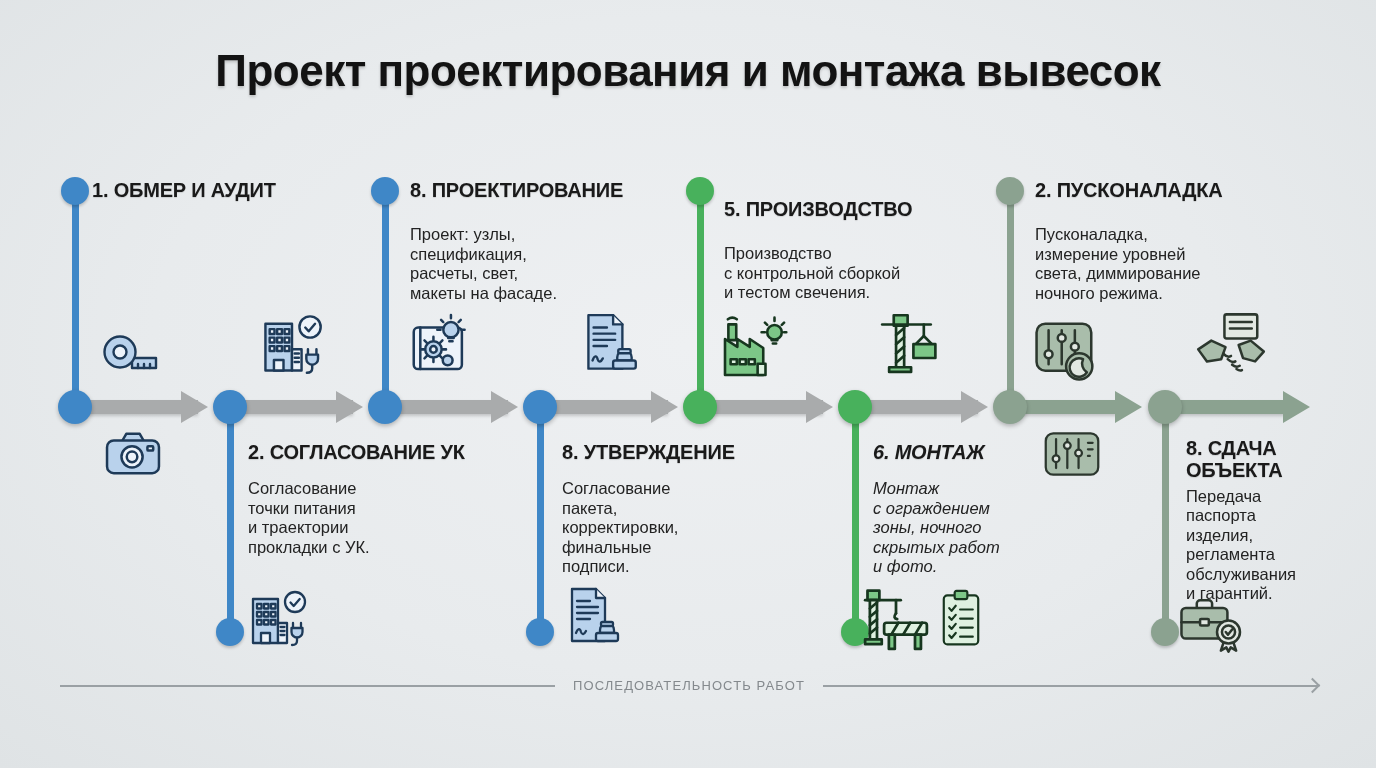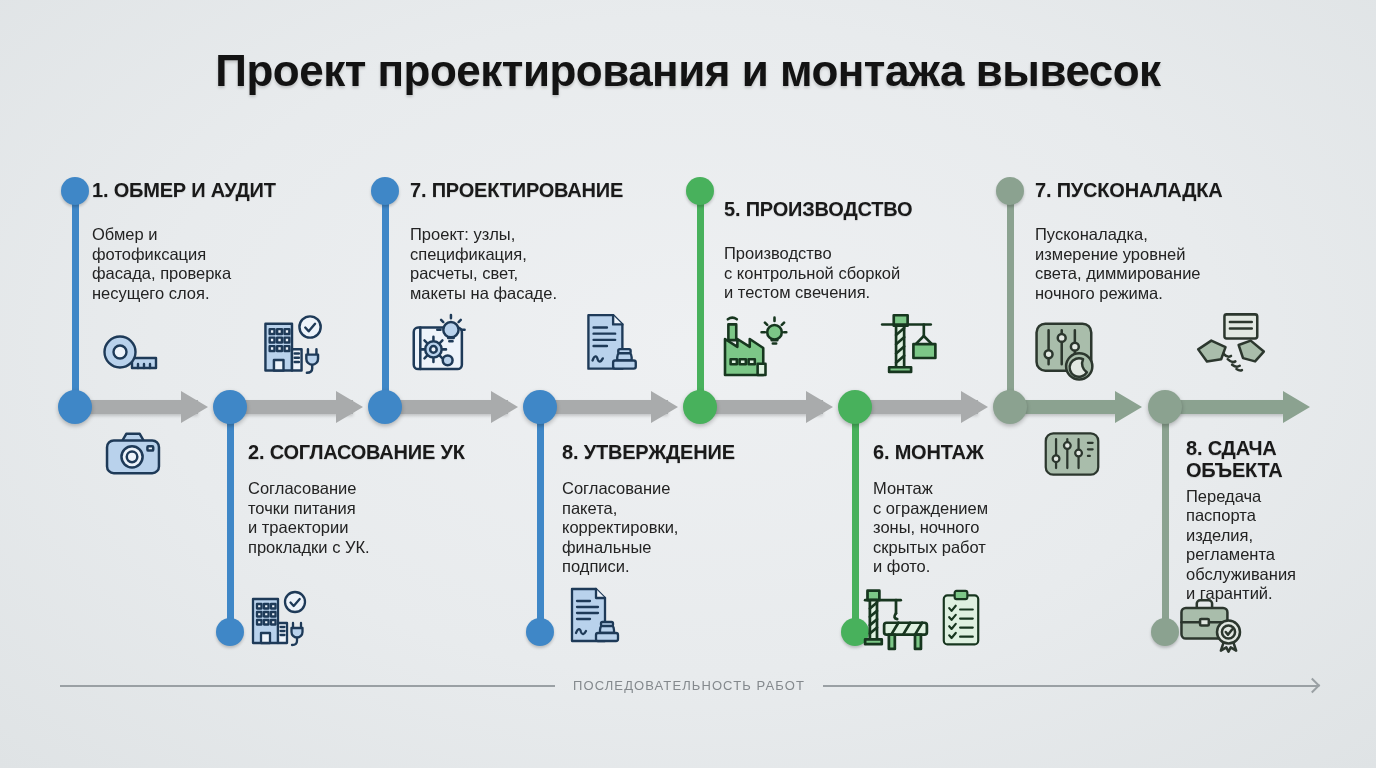--- a/index.html
+++ b/index.html
@@ -110,63 +110,59 @@
   <div class="dot blue" style="left:213px;"></div>
   <div class="dot blue" style="left:368px;"></div>
   <div class="dot blue" style="left:523px;"></div>
   <div class="dot green" style="left:683px;"></div>
   <div class="dot green" style="left:838px;"></div>
   <div class="dot sage" style="left:993px;"></div>
   <div class="dot sage" style="left:1148px;"></div>
 
   <div class="stage above" style="left:92px;top:179px;">
     <h2>1. ОБМЕР И АУДИТ</h2>
-    <p>Обмер и
-фотофиксация
-фасада, проверка
-несущего слоя.</p>
   </div>
   <div class="stage below" style="left:248px;top:441px;">
     <h2>2. СОГЛАСОВАНИЕ УК</h2>
     <p>Согласование
 точки питания
 и траектории
 прокладки с УК.</p>
   </div>
   <div class="stage above" style="left:410px;top:179px;">
-    <h2>7. ПРОЕКТИРОВАНИЕ</h2>
+    <h2>8. ПРОЕКТИРОВАНИЕ</h2>
     <p>Проект: узлы,
 спецификация,
 расчеты, свет,
 макеты на фасаде.</p>
   </div>
   <div class="stage below" style="left:562px;top:441px;">
     <h2>8. УТВЕРЖДЕНИЕ</h2>
     <p>Согласование
 пакета,
 корректировки,
 финальные
 подписи.</p>
   </div>
   <div class="stage above" style="left:724px;top:179px;margin-top:19px;">
     <h2>5. ПРОИЗВОДСТВО</h2>
     <p>Производство
 с контрольной сборкой
 и тестом свечения.</p>
   </div>
-  <div class="stage below" style="left:873px;top:441px;">
+  <div class="stage below" style="left:873px;top:441px;font-style:italic;">
     <h2>6. МОНТАЖ</h2>
     <p>Монтаж
 с ограждением
 зоны, ночного
 скрытых работ
 и фото.</p>
   </div>
   <div class="stage above" style="left:1035px;top:179px;">
-    <h2>7. ПУСКОНАЛАДКА</h2>
+    <h2>2. ПУСКОНАЛАДКА</h2>
     <p>Пусконаладка,
 измерение уровней
 света, диммирование
 ночного режима.</p>
   </div>
   <div class="stage below s8" style="left:1186px;top:437px;">
     <h2>8. СДАЧА
 ОБЪЕКТА</h2>
     <p>Передача
 паспорта

